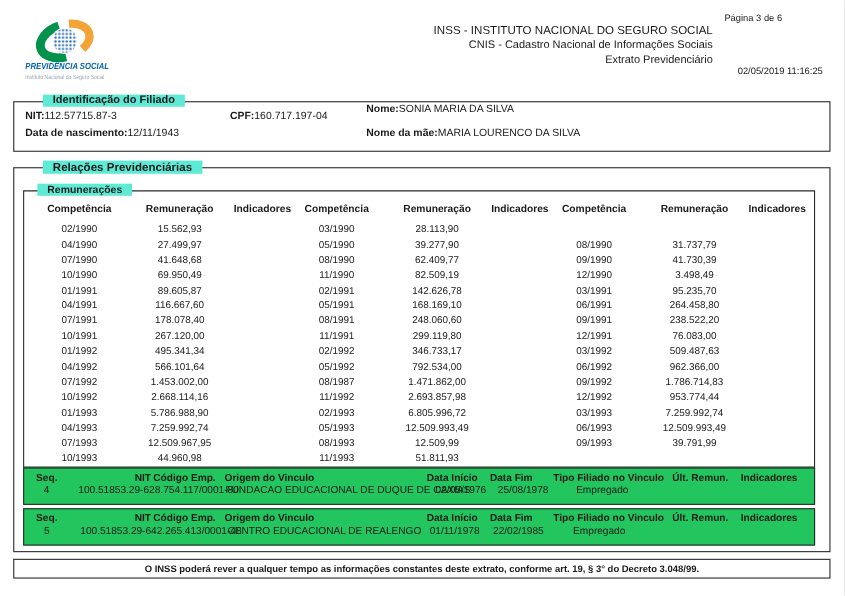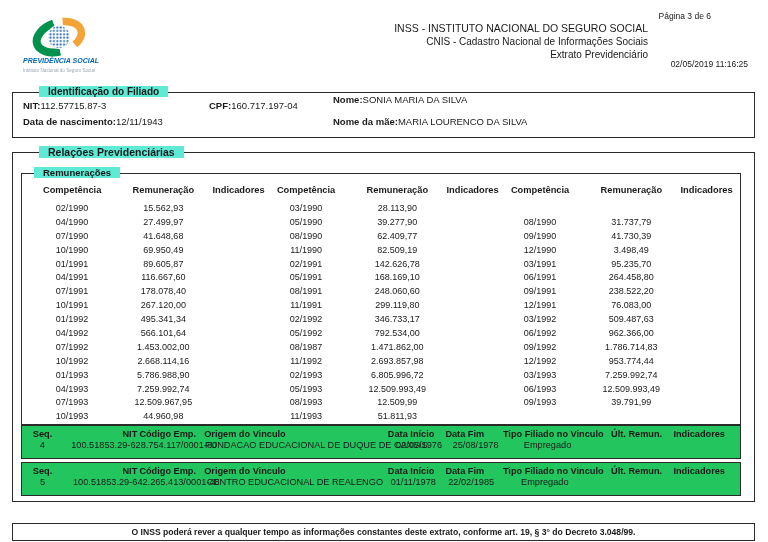--- a/index.html
+++ b/index.html
@@ -54,21 +54,21 @@
   .vc2{width:12%;text-align:right;}
   .vc3{width:9%;text-align:center;}
   .vc4{width:28%;text-align:left;padding-left:6px;box-sizing:border-box;}
   .vc5{width:8.5%;text-align:left;}
   .vc6{width:8.5%;text-align:left;}
   .vc7{width:11.5%;text-align:center;}
   .vc8{width:8.5%;text-align:center;padding-left:24px;}
   .vc9{width:10%;text-align:center;}
 
   #footer-box{left:12px;top:508px;width:741px;height:16px;border:1.5px solid #2a2a2a;
-              text-align:center;font-size:8.6px;font-weight:bold;line-height:16px;margin-top:15px;}
+              text-align:center;font-size:8.6px;font-weight:bold;line-height:16px;}
 </style>
 </head>
 <body>
 
 <div id="page">
 
   <svg class="logo-svg" width="110" height="62" viewBox="0 0 110 62">
     <defs>
       <pattern id="dots" width="3.4" height="3.4" patternUnits="userSpaceOnUse">
         <circle cx="1.3" cy="1.3" r="1.05" fill="#2F6DB5"></circle>

